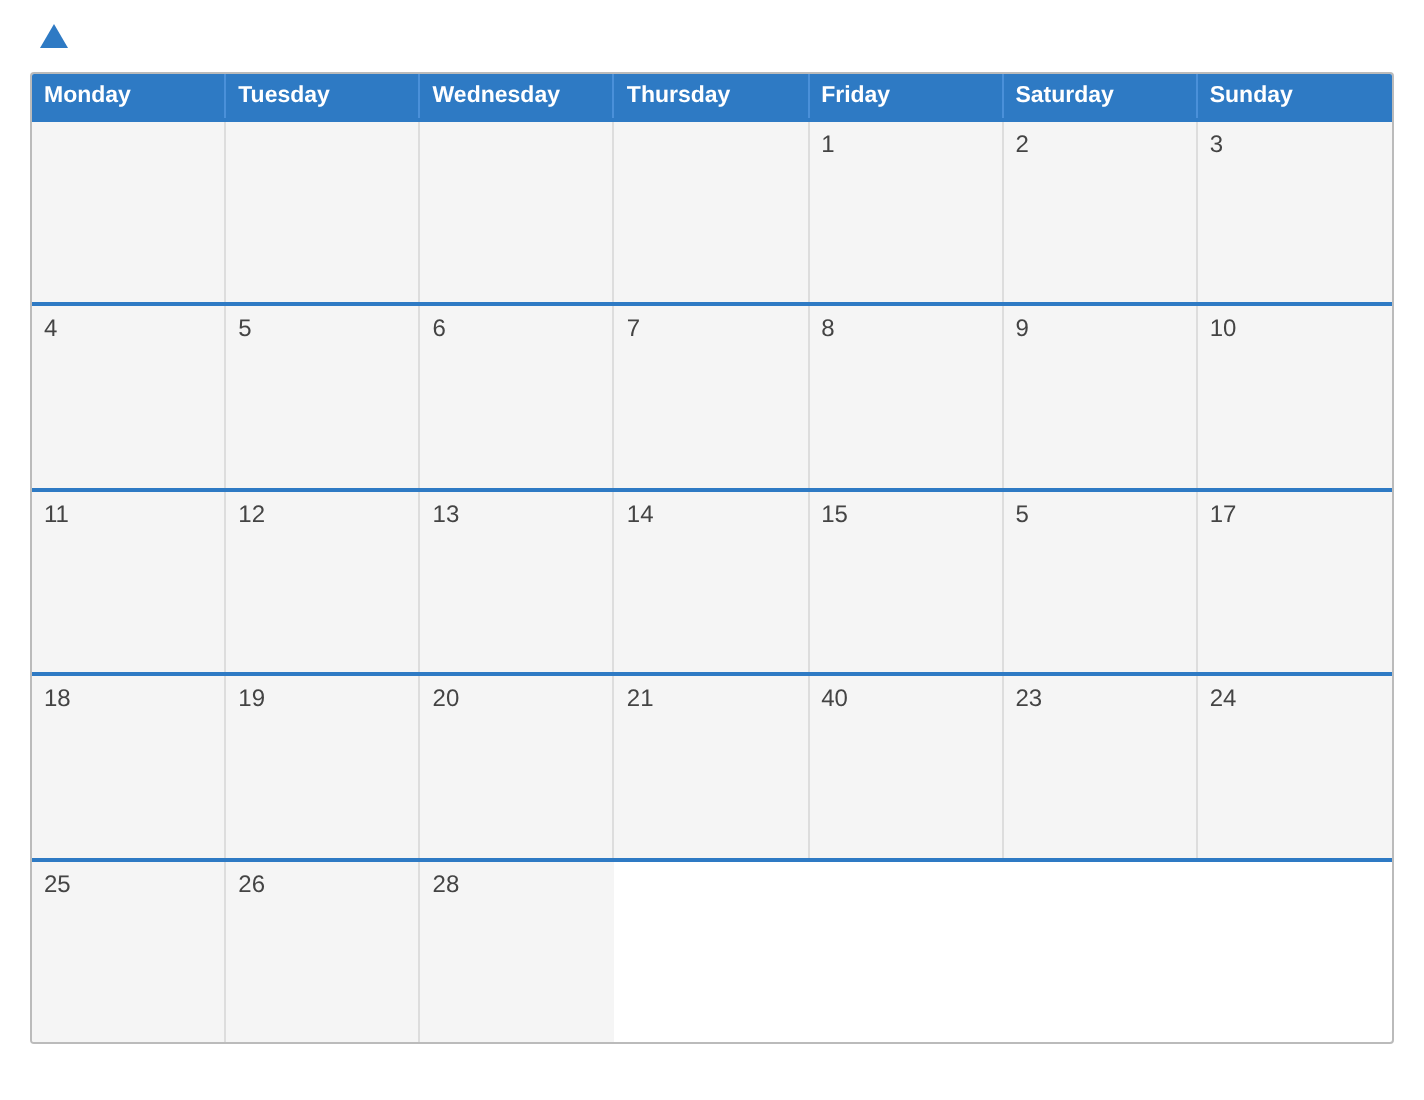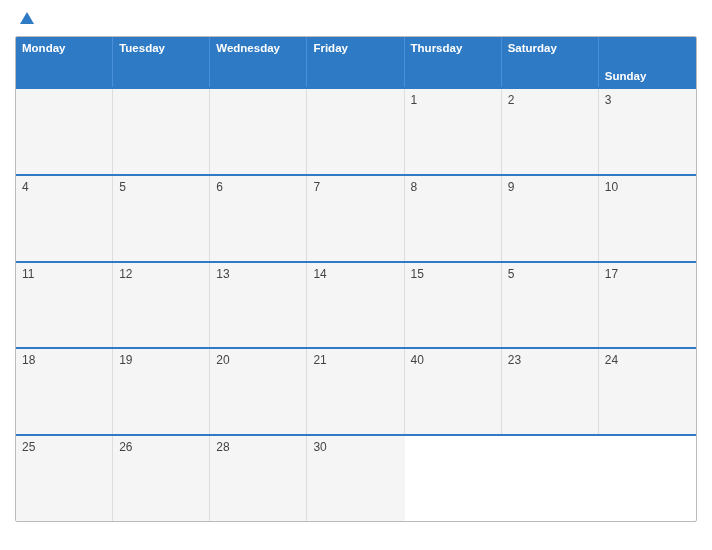--- a/index.html
+++ b/index.html
@@ -83,21 +83,20 @@
     .cal-header-cell {
       color: #fff;
       font-size: 11.5px;
       font-weight: bold;
       padding: 5px 6px;
       text-align: left;
       border-right: 1px solid #4a90d9;
     }
     .cal-header-cell:last-child {
       border-right: none;
-      margin-top: 28px;
     }
     .cal-body {
       flex: 1;
       display: flex;
       flex-direction: column;
     }
     .cal-week {
       display: grid;
       grid-template-columns: repeat(7, 1fr);
       flex: 1;
@@ -143,22 +142,22 @@
     </div>
     <div class="title"></div>
     <div class="country"></div>
   </div>
 
   <div class="calendar">
     <div class="cal-header">
     <div class="cal-header-cell">Monday</div>
         <div class="cal-header-cell">Tuesday</div>
         <div class="cal-header-cell">Wednesday</div>
+        <div class="cal-header-cell">Thursday</div>
         <div class="cal-header-cell">Friday</div>
-        <div class="cal-header-cell">Thursday</div>
         <div class="cal-header-cell">Saturday</div>
         <div class="cal-header-cell">Sunday</div>
       </div>
     <div class="cal-body">
     <div class="cal-week">
           <div class="cal-cell empty"></div>
           <div class="cal-cell empty"></div>
           <div class="cal-cell empty"></div>
           <div class="cal-cell empty"></div>
           <div class="cal-cell"><span class="day-num">1</span></div>
@@ -189,17 +188,16 @@
           <div class="cal-cell"><span class="day-num">20</span></div>
           <div class="cal-cell"><span class="day-num">21</span></div>
           <div class="cal-cell"><span class="day-num">40</span></div>
           <div class="cal-cell"><span class="day-num">23</span></div>
           <div class="cal-cell"><span class="day-num">24</span></div>
         </div>
         <div class="cal-week">
           <div class="cal-cell"><span class="day-num">25</span></div>
           <div class="cal-cell"><span class="day-num">26</span></div>
           <div class="cal-cell"><span class="day-num">28</span></div>
-          <div class="cal-cell"><span class="day-num">30</span></div>
         </div>
       </div>
   </div>
 </div>
 
 </body></html>

